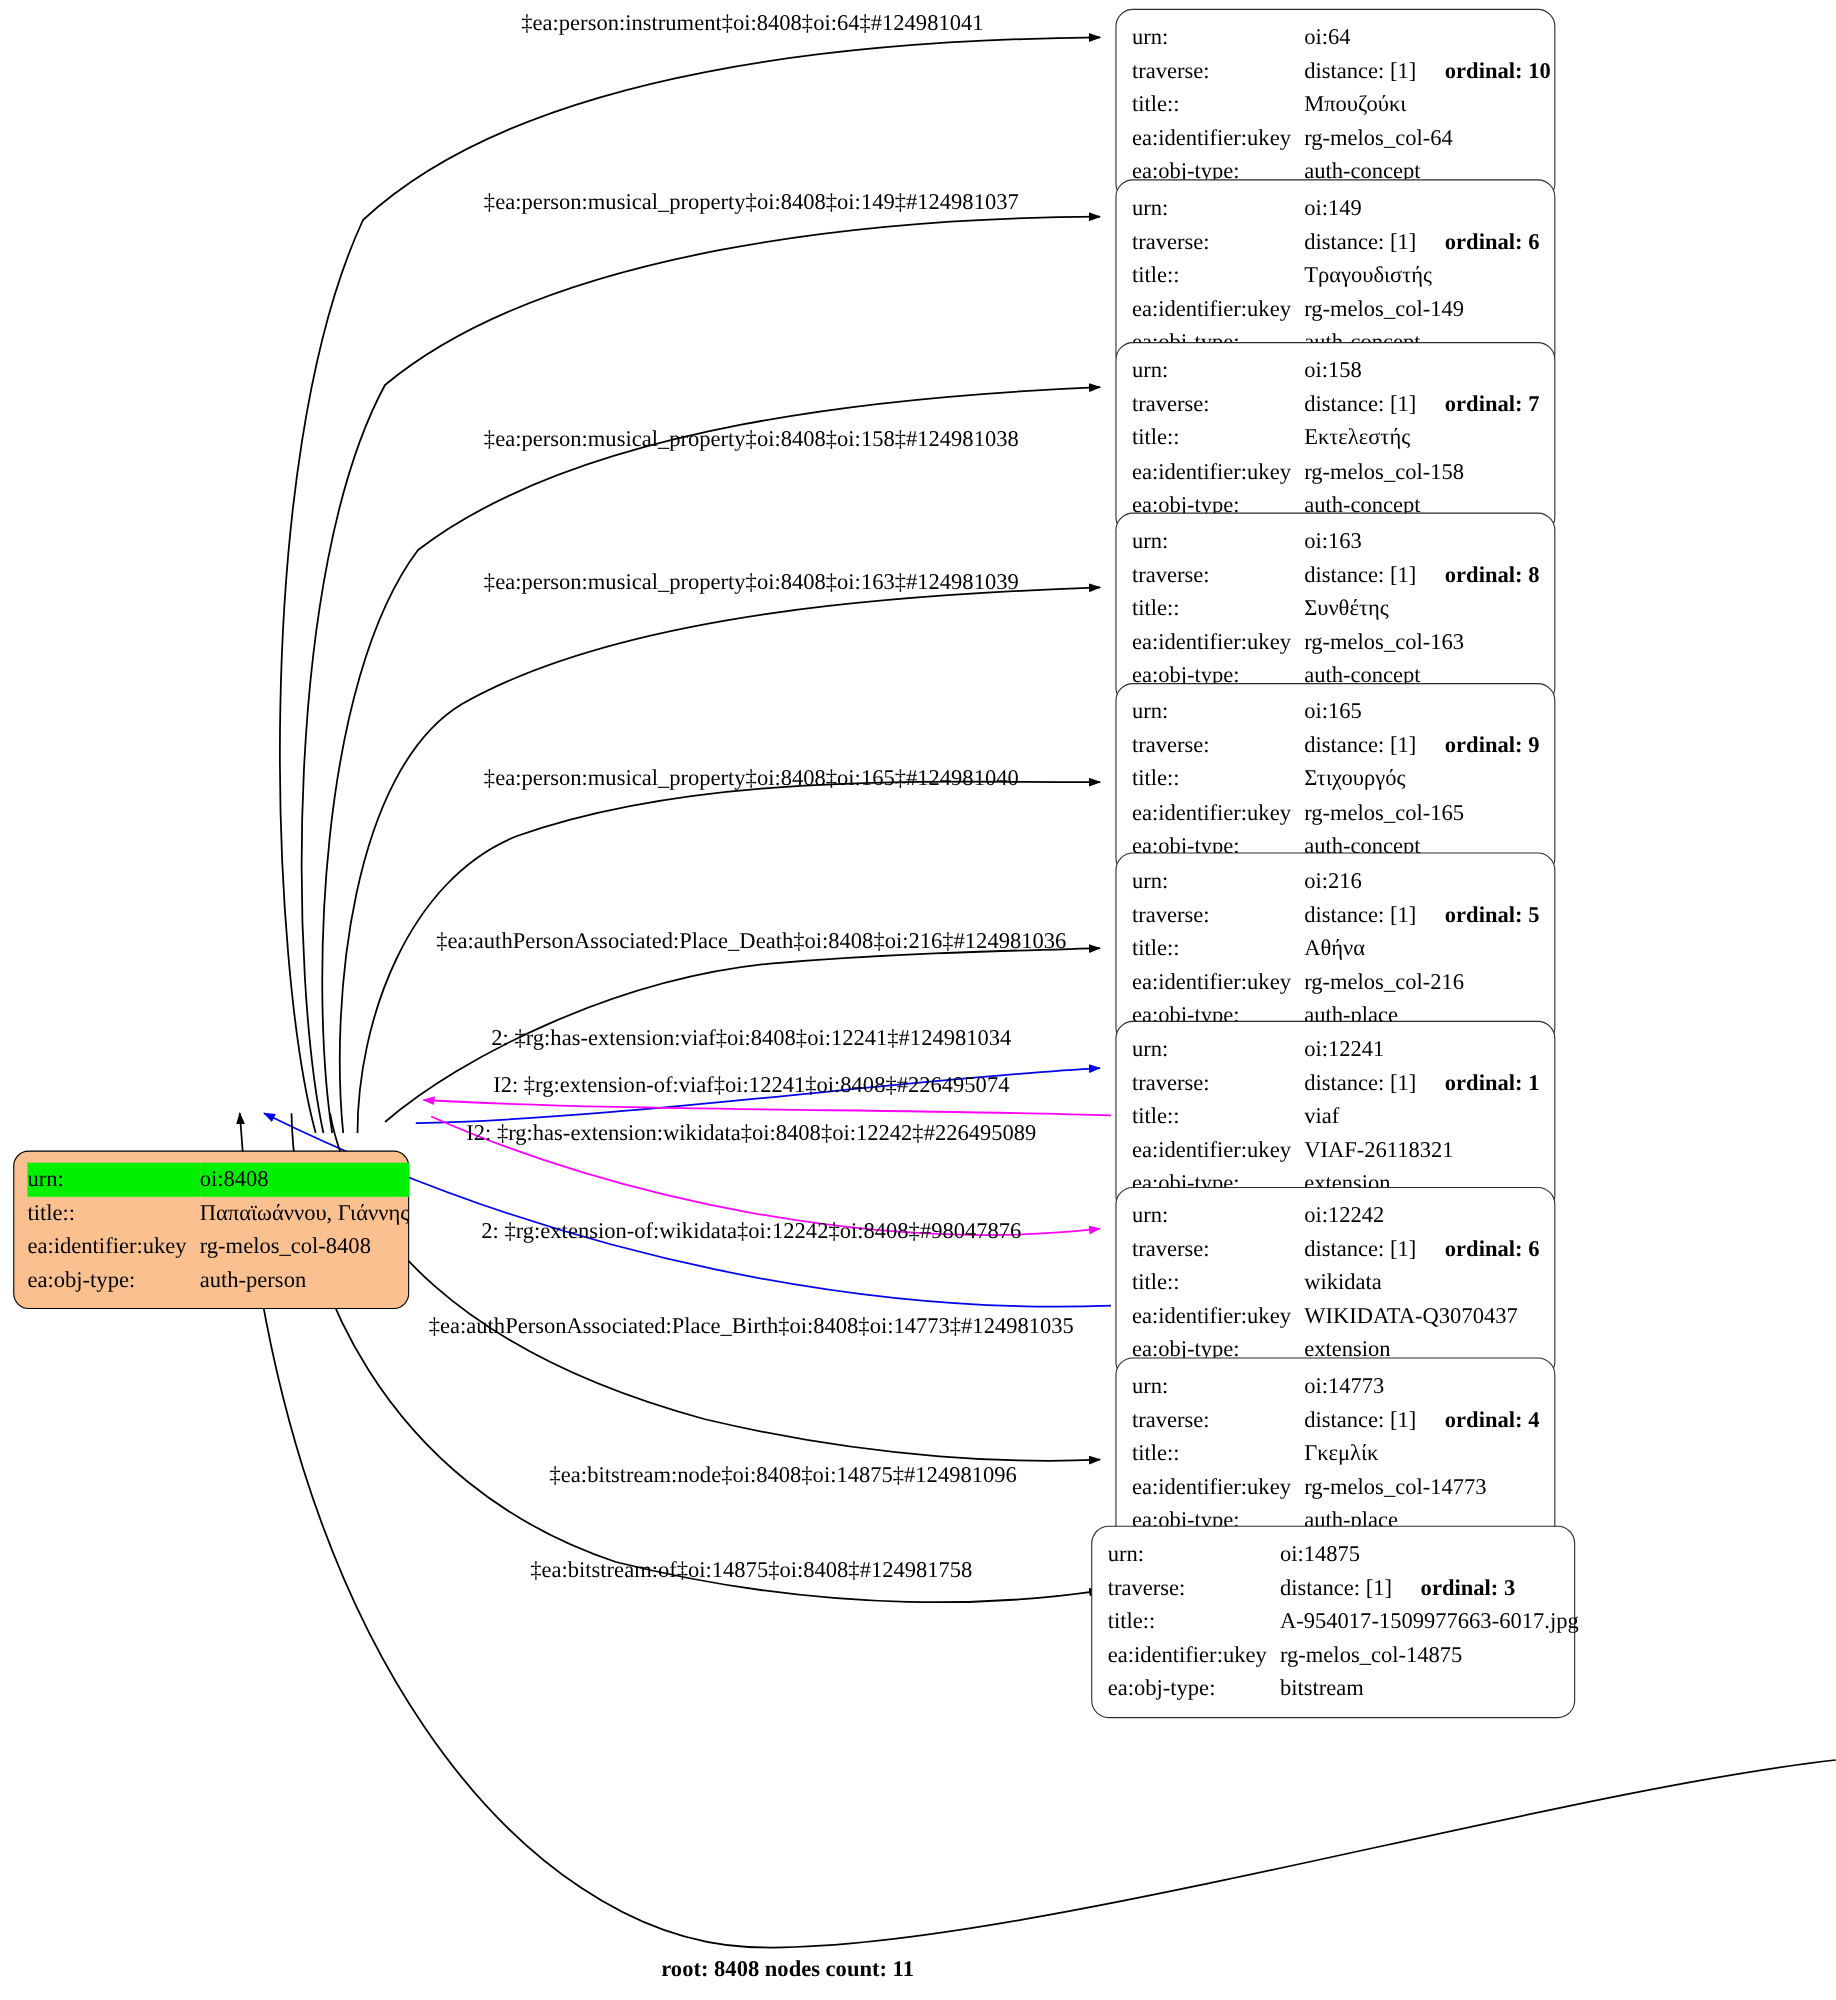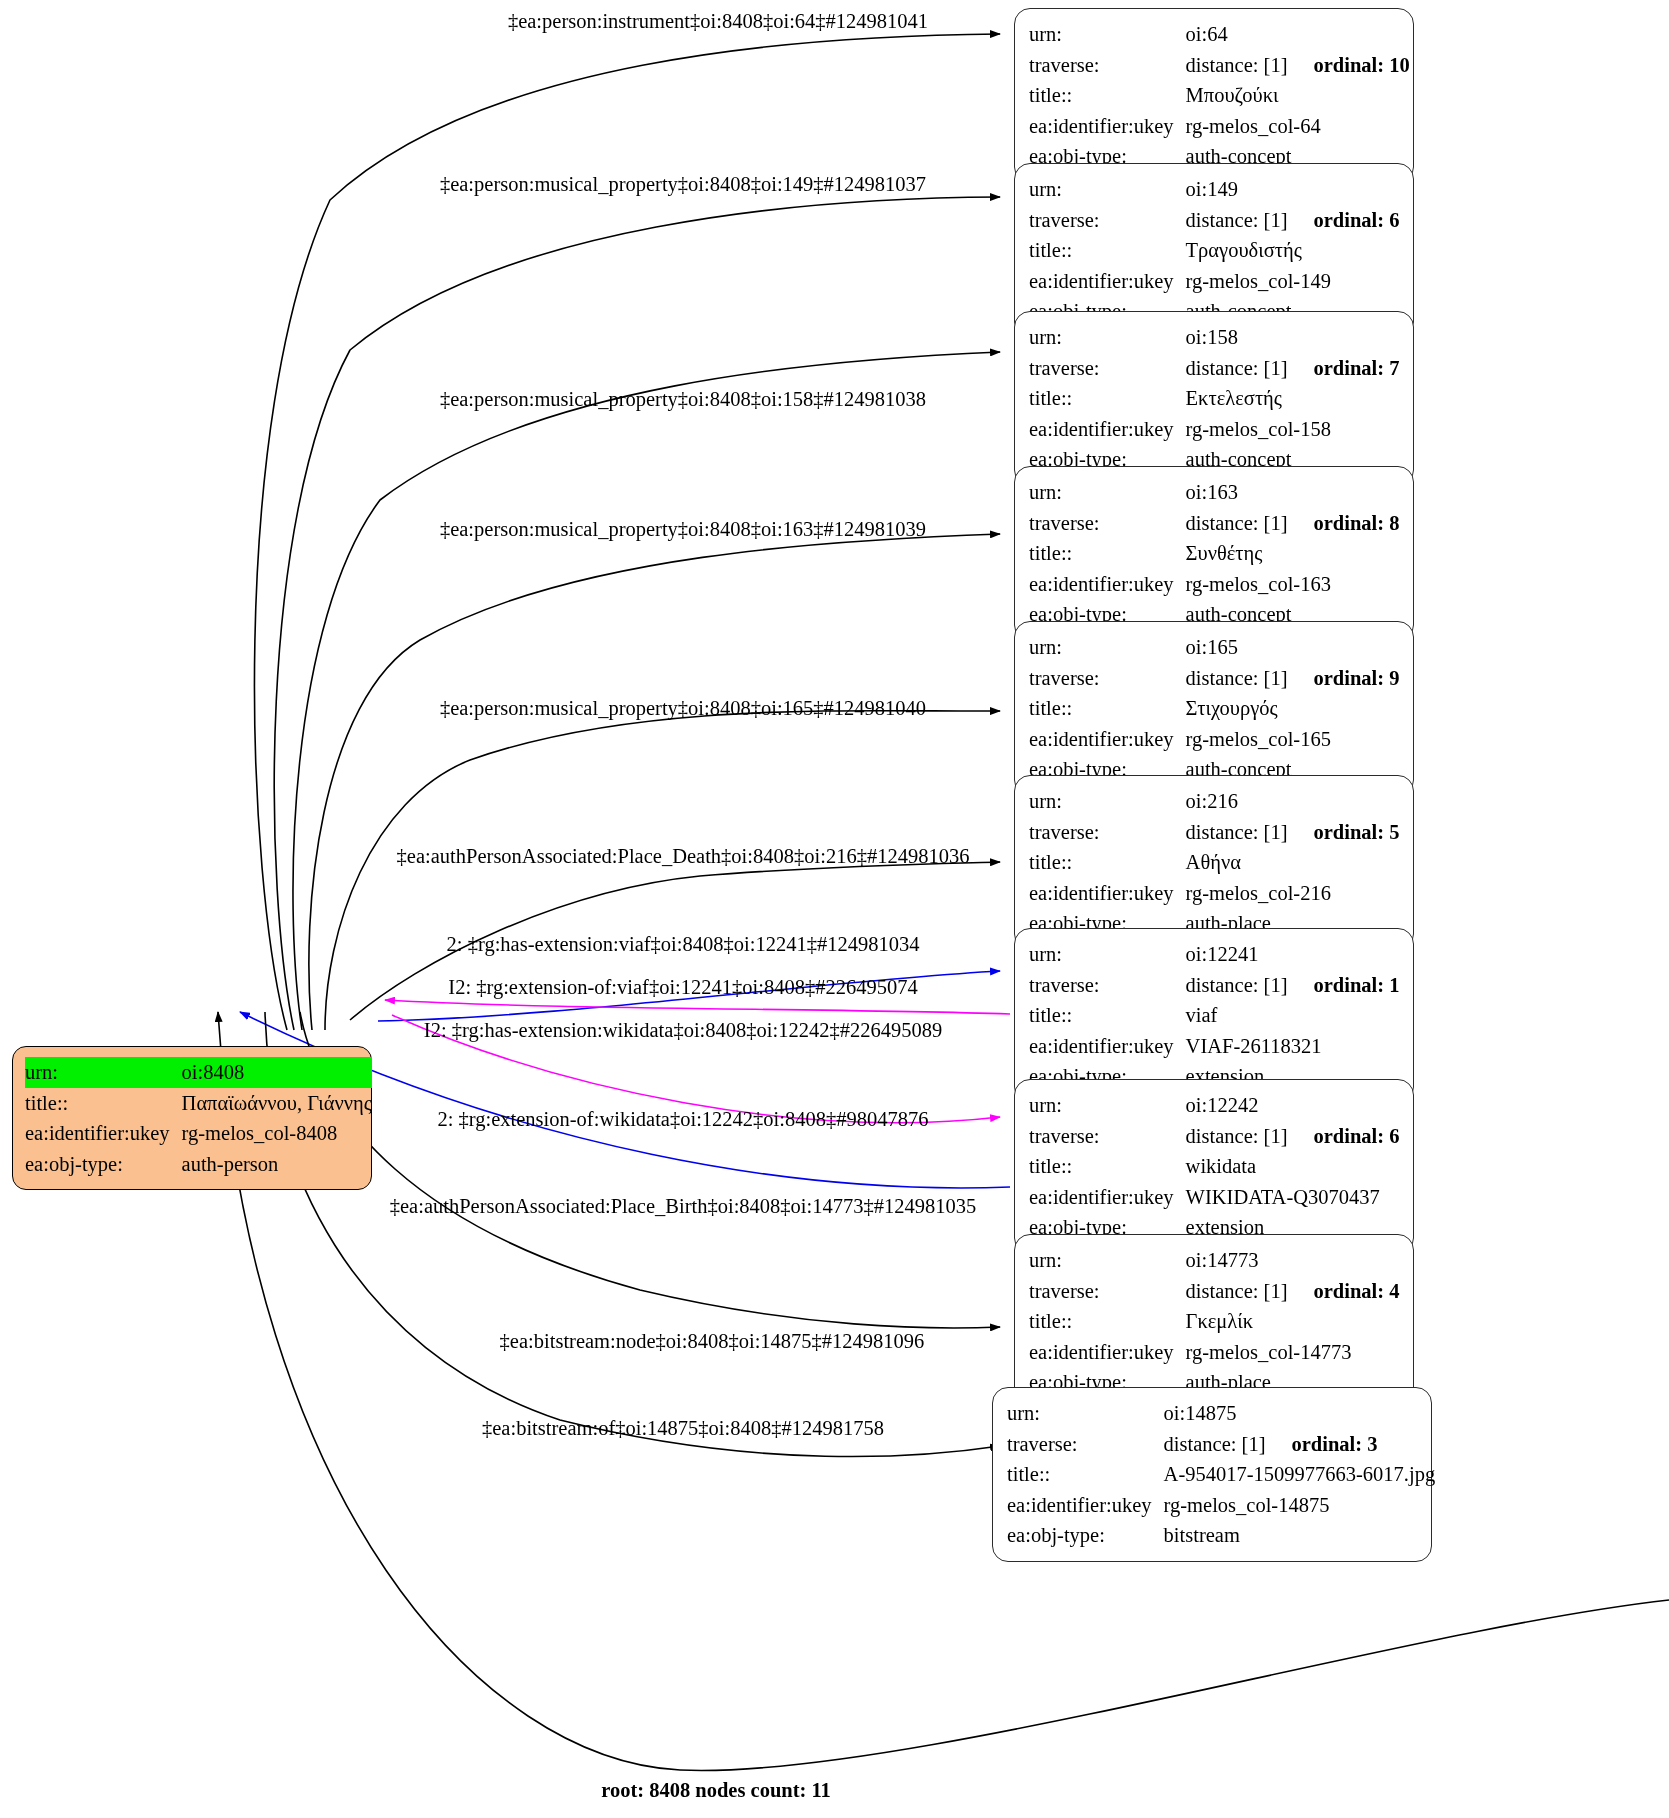--- a/index.html
+++ b/index.html
@@ -116,21 +116,21 @@
       <path d="M1010,1187 C800,1195 520,1150 240,1012" stroke="#0000ee" marker-end="url(#ah-blue)"></path>
 
       <path d="M300,1012 C320,1120 420,1230 640,1290 C800,1328 930,1330 1000,1327" stroke="#000" marker-end="url(#ah-black)"></path>
 
       <path d="M265,1012 C268,1160 350,1350 560,1420 C760,1470 920,1458 1000,1446" stroke="#000" marker-end="url(#ah-black)"></path>
 
       <path d="M1669,1600 C1400,1630 900,1780 680,1770 C480,1760 250,1500 218,1012" stroke="#000" marker-end="url(#ah-black)"></path>
     </g>
   </svg>
 
-  <div class="elabel c" style="left:718px; top:11px;">‡ea:person:instrument‡oi:8408‡oi:64‡#124981041</div>
+  <div class="elabel c" style="left:684px; top:11px;">‡ea:person:instrument‡oi:8408‡oi:64‡#124981041</div>
   <div class="elabel c" style="left:683px; top:174px;">‡ea:person:musical_property‡oi:8408‡oi:149‡#124981037</div>
   <div class="elabel c" style="left:683px; top:341px;margin-top:48px;">‡ea:person:musical_property‡oi:8408‡oi:158‡#124981038</div>
   <div class="elabel c" style="left:683px; top:519px;">‡ea:person:musical_property‡oi:8408‡oi:163‡#124981039</div>
   <div class="elabel c" style="left:683px; top:698px;text-align:right;">‡ea:person:musical_property‡oi:8408‡oi:165‡#124981040</div>
   <div class="elabel c" style="left:683px; top:846px;">‡ea:authPersonAssociated:Place_Death‡oi:8408‡oi:216‡#124981036</div>
   <div class="elabel c" style="left:683px; top:934px;">2: ‡rg:has-extension:viaf‡oi:8408‡oi:12241‡#124981034</div>
   <div class="elabel c" style="left:683px; top:977px;">I2: ‡rg:extension-of:viaf‡oi:12241‡oi:8408‡#226495074</div>
   <div class="elabel c" style="left:683px; top:1020px;">I2: ‡rg:has-extension:wikidata‡oi:8408‡oi:12242‡#226495089</div>
   <div class="elabel c" style="left:683px; top:1109px;">2: ‡rg:extension-of:wikidata‡oi:12242‡oi:8408‡#98047876</div>
   <div class="elabel c" style="left:683px; top:1196px;">‡ea:authPersonAssociated:Place_Birth‡oi:8408‡oi:14773‡#124981035</div>

